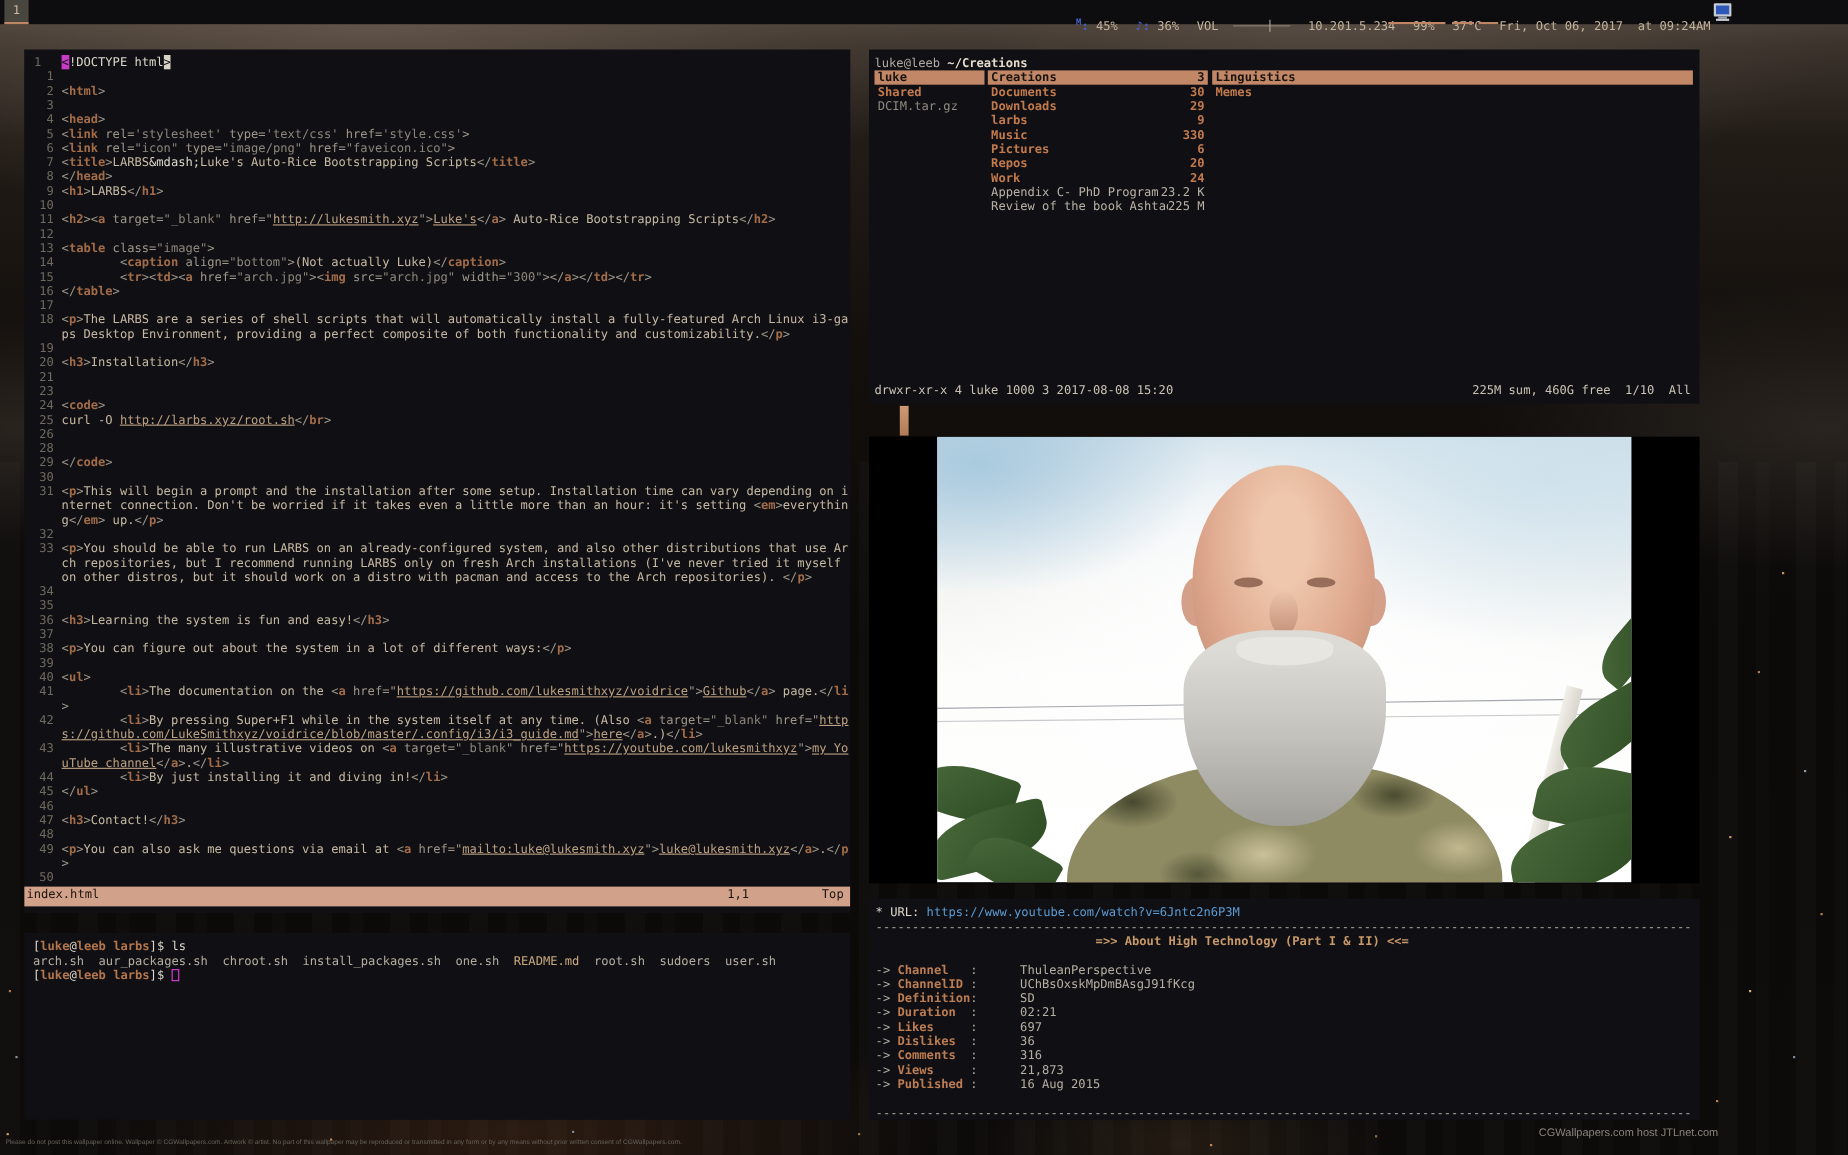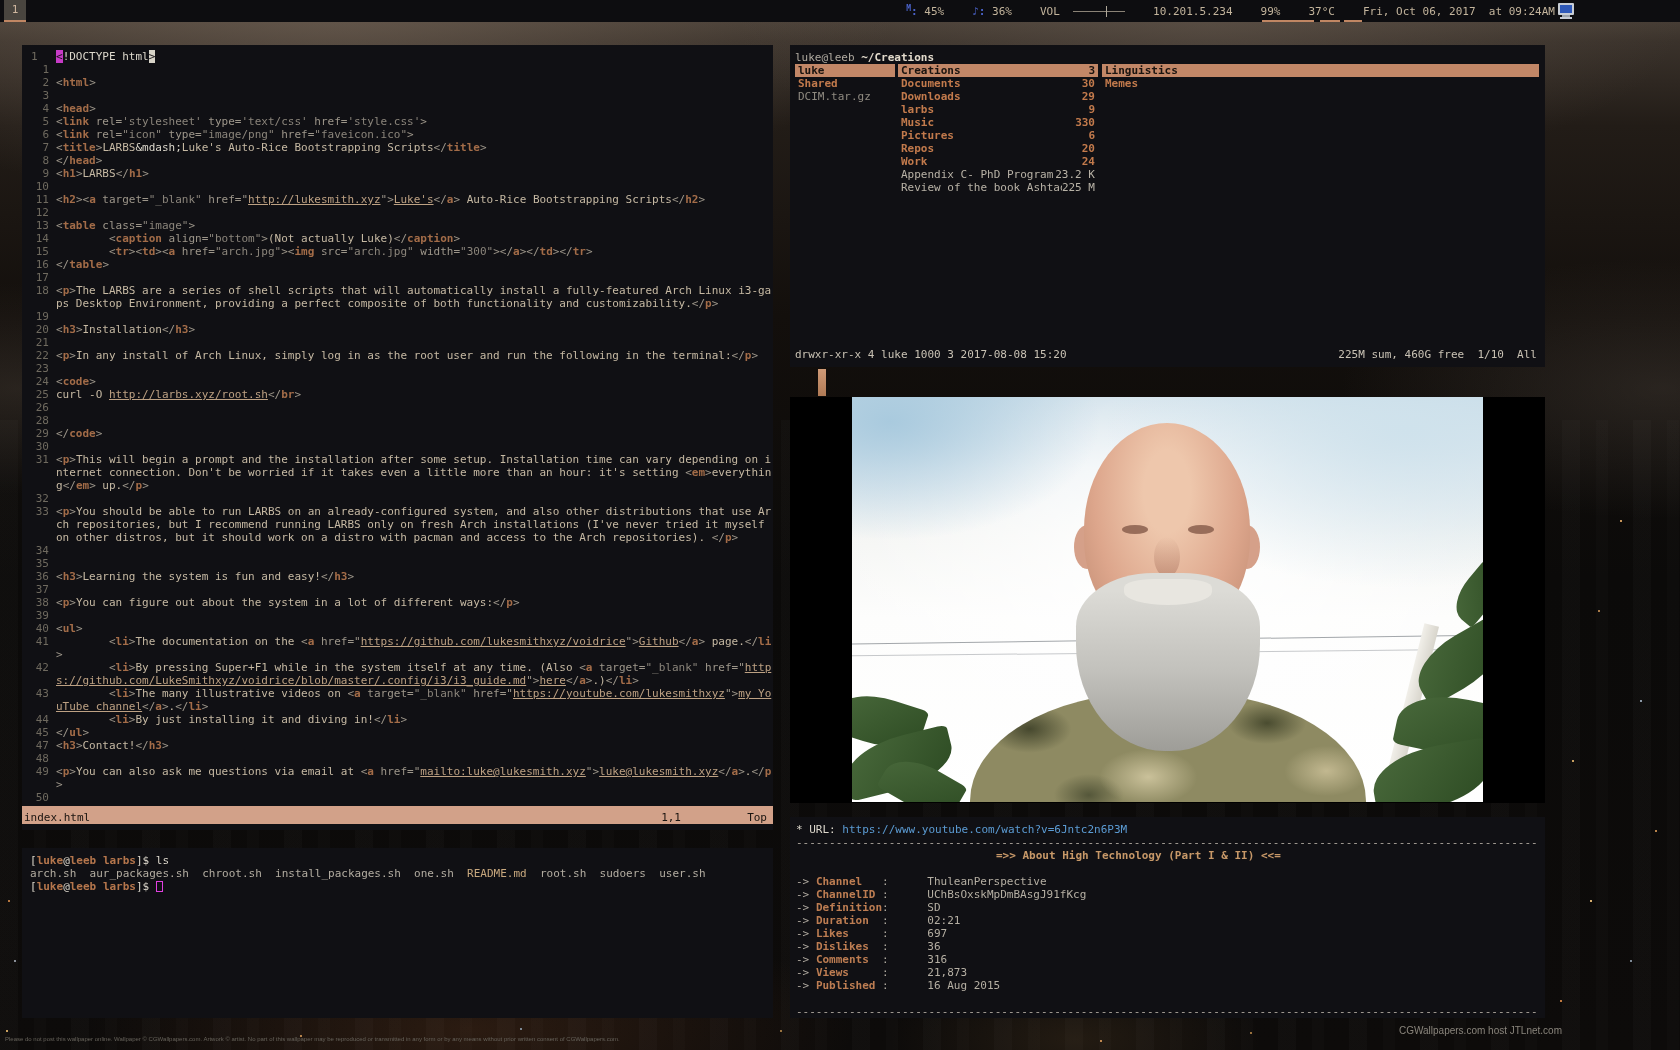--- a/index.html
+++ b/index.html
@@ -30,21 +30,21 @@
       300px 1035px 0 #b5824a, 520px 1028px 0 #7d8894, 1100px 1040px 0 #c08850, 1250px 1032px 0 #99713d;
   }
   .gap-sliver { position:absolute; left:818px; top:369px; width:8px; height:27px;
     background:linear-gradient(180deg,#cf9a77,#b07a55); }
 
   
   .topbar { position:absolute; left:0; top:0; width:1680px; height:22px; background:#0d0d10;
     color:#c3b49c; font-size:11px; }
   .ws { position:absolute; left:4px; top:0; width:22px; height:22px; background:#49453f;
     color:#d0b8a0; text-align:center; line-height:20px; border-bottom:2px solid #c08663; }
-  .tb-right { position:absolute; right:125px; top:0; height:22px; display:flex; align-items:center; gap:28px; white-space:pre;justify-content:flex-end; }
+  .tb-right { position:absolute; right:125px; top:12px; height:22px; display:flex; align-items:center; gap:16px; white-space:pre;justify-content:flex-end; }
   .blue { color:#4a62c8; font-weight:bold; }
   .supm { font-size:8px; vertical-align:4px; }
   .volslider { display:inline-block; position:relative; width:52px; height:1px; background:#8a8276; vertical-align:3px; }
   .volslider .tick { position:absolute; left:33px; top:-5px; width:1px; height:11px; background:#b0a89a; }
   .uline { position:absolute; top:20px; height:2px; background:#c08663; }
   .tray { position:absolute; right:102px; top:3px; width:22px; height:16px; }
   .tray .mon { position:absolute; left:2px; top:0; width:16px; height:12px; background:#c7ccd4; border-radius:1px; }
   .tray .scr { position:absolute; left:4px; top:2px; width:12px; height:8px; background:#2e58b8; }
   .tray .base { position:absolute; left:6px; top:12px; width:8px; height:2px; background:#9aa2ac; }
   .tray .foot { position:absolute; left:4px; top:14px; width:12px; height:2px; background:#c7ccd4; }
@@ -67,21 +67,21 @@
   .seg-w { color:#ddd8cc; }
   .seg-o { color:#b5764c; font-weight:bold; }
   .seg-f { color:#b3ada1; }
   .seg-rm { color:#c8a87e; }
   .seg-lnk { color:#5b9bd3; }
   .seg-ttl { color:#c79868; font-weight:bold; }
   .seg-sep2 { color:#c79868; }
   .seg-cm { background:#c73bc7; color:#141014; }
   .seg-cb { background:#d8d4c8; color:#141014; }
   .vim-status { position:absolute; left:0; top:761px; width:751px; height:18px; background:#d2a189;
-    color:#1a1410; display:flex; align-items:flex-end; }
+    color:#1a1410; display:flex; align-items:flex-start; }
   .vim-file { padding-left:2px; }
   .vim-pos { margin-left:auto; }
   .vim-top { width:92px; text-align:right; padding-right:6px; }
 
   
   #shell-win { left:22px; top:848px; width:751px; height:170px; padding:6px 8px; }
   .sline { white-space:pre-wrap; min-height:13px; }
   .cursor-hollow { display:inline-block; width:7px; height:11px; border:1px solid #e040e0; vertical-align:-2px; }
 
   
@@ -271,24 +271,20 @@
       </div>
       <div class="vline">
         <span class="lnum">20</span>
         <span class="lcontent"><span class="seg-p">&lt;</span><span class="seg-t">h3</span><span class="seg-p">&gt;</span><span class="seg-x">Installation</span><span class="seg-p">&lt;/</span><span class="seg-t">h3</span><span class="seg-p">&gt;</span></span>
       </div>
       <div class="vline">
         <span class="lnum">21</span>
         <span class="lcontent"></span>
       </div>
       <div class="vline">
-        <span class="lnum">22</span>
-        <span class="lcontent"><span class="seg-p">&lt;</span><span class="seg-t">p</span><span class="seg-p">&gt;</span><span class="seg-x">In any install of Arch Linux, simply log in as the root user and run the following in the terminal:</span><span class="seg-p">&lt;/</span><span class="seg-t">p</span><span class="seg-p">&gt;</span></span>
-      </div>
-      <div class="vline">
         <span class="lnum">23</span>
         <span class="lcontent"></span>
       </div>
       <div class="vline">
         <span class="lnum">24</span>
         <span class="lcontent"><span class="seg-p">&lt;</span><span class="seg-t">code</span><span class="seg-p">&gt;</span></span>
       </div>
       <div class="vline">
         <span class="lnum">25</span>
         <span class="lcontent"><span class="seg-x">curl -O </span><span class="seg-u">http://larbs.xyz/root.sh</span><span class="seg-p">&lt;/</span><span class="seg-t">br</span><span class="seg-p">&gt;</span></span>
@@ -361,20 +357,24 @@
         <span class="lnum">43</span>
         <span class="lcontent"><span class="seg-x">        </span><span class="seg-p">&lt;</span><span class="seg-t">li</span><span class="seg-p">&gt;</span><span class="seg-x">The many illustrative videos on </span><span class="seg-p">&lt;</span><span class="seg-t">a</span><span class="seg-p"> target=</span><span class="seg-s">"_blank"</span><span class="seg-p"> href="</span><span class="seg-u">https://youtube.com/lukesmithxyz</span><span class="seg-p">"&gt;</span><span class="seg-u">my YouTube channel</span><span class="seg-p">&lt;/</span><span class="seg-t">a</span><span class="seg-p">&gt;</span><span class="seg-x">.</span><span class="seg-p">&lt;/</span><span class="seg-t">li</span><span class="seg-p">&gt;</span></span>
       </div>
       <div class="vline">
         <span class="lnum">44</span>
         <span class="lcontent"><span class="seg-x">        </span><span class="seg-p">&lt;</span><span class="seg-t">li</span><span class="seg-p">&gt;</span><span class="seg-x">By just installing it and diving in!</span><span class="seg-p">&lt;/</span><span class="seg-t">li</span><span class="seg-p">&gt;</span></span>
       </div>
       <div class="vline">
         <span class="lnum">45</span>
         <span class="lcontent"><span class="seg-p">&lt;/</span><span class="seg-t">ul</span><span class="seg-p">&gt;</span></span>
+      </div>
+      <div class="vline">
+        <span class="lnum">46</span>
+        <span class="lcontent"></span>
       </div>
       <div class="vline">
         <span class="lnum">47</span>
         <span class="lcontent"><span class="seg-p">&lt;</span><span class="seg-t">h3</span><span class="seg-p">&gt;</span><span class="seg-x">Contact!</span><span class="seg-p">&lt;/</span><span class="seg-t">h3</span><span class="seg-p">&gt;</span></span>
       </div>
       <div class="vline">
         <span class="lnum">48</span>
         <span class="lcontent"></span>
       </div>
       <div class="vline">

